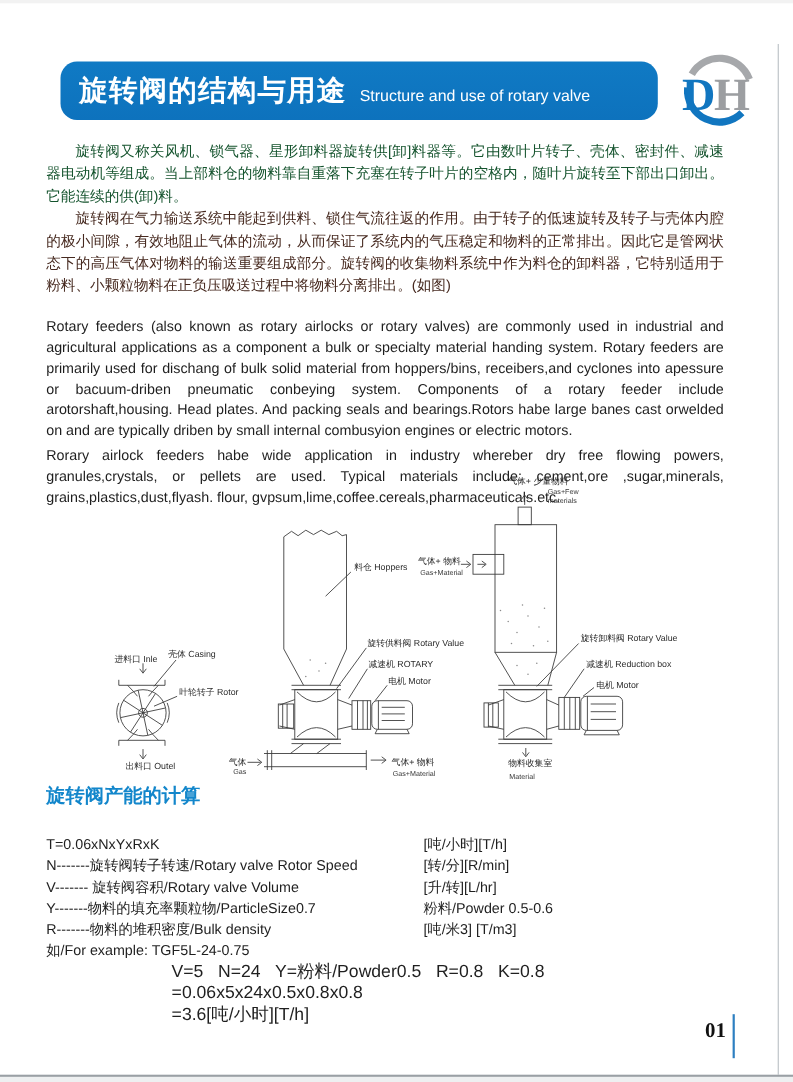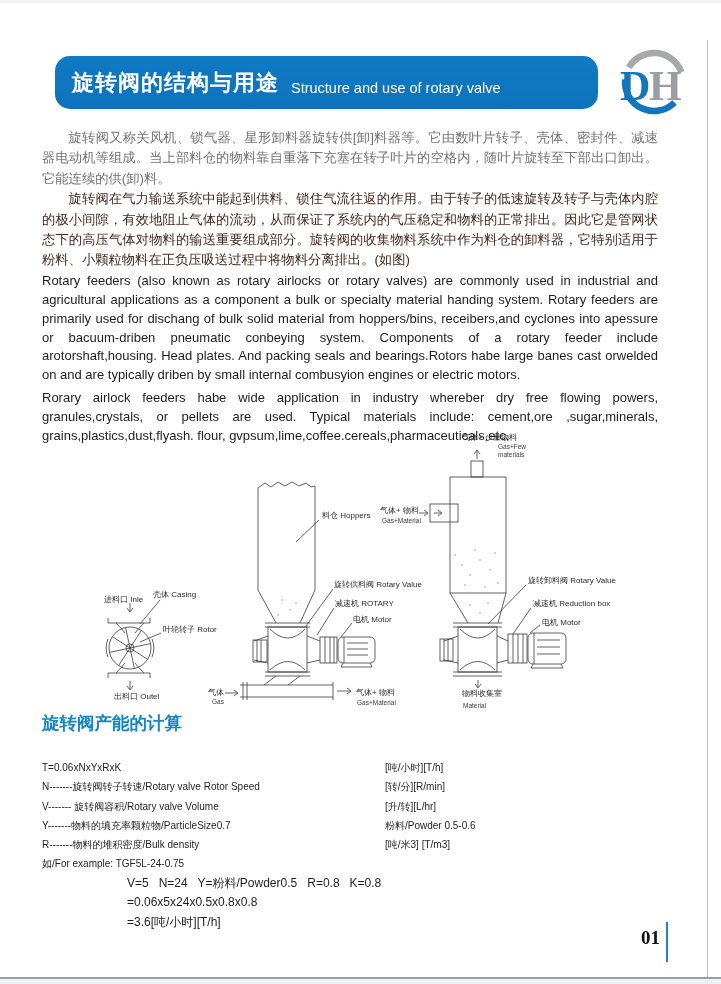--- a/index.html
+++ b/index.html
@@ -8,44 +8,44 @@
   .page { position:relative; width:721px; height:984px; background:#fff; }
 
   .edge-right { position:absolute; left:707px; top:40px; width:1px; height:937px; background:#b9bfc4; }
   .edge-bottom { position:absolute; left:0; top:977px; width:721px; height:2px; background:#9aa0a5; }
   .edge-bottom-pad { position:absolute; left:0; top:979px; width:721px; height:5px; background:#eef0f1; }
 
   
   .header-band { position:absolute; left:55px; top:56px; width:543px; height:53px;
     background:linear-gradient(180deg,#107ac4 0%,#0d72bd 100%); border-radius:15px;
     display:flex; align-items:center; padding-left:17px; }
-  .title-zh { color:#fff; font-size:22px; font-weight:bold; letter-spacing:1px;font-family:Liberation Serif, serif; }
+  .title-zh { color:#fff; font-size:26px; font-weight:bold; letter-spacing:1px;font-family:Liberation Serif, serif; }
   .title-en { color:#fff; font-size:14.5px; margin-left:12px; margin-top:10px; }
 
   .logo { position:absolute; left:604px; top:44px; }
 
   
   .intro { position:absolute; left:42px; top:128px; width:616px; }
-  .zh-p { font-size:13.3px; line-height:20.4px; color:#737373; text-align:justify; text-indent:2em; }
+  .zh-p { font-size:13.3px; line-height:20.4px; color:#14532d; text-align:justify; text-indent:2em; }
   .zh-p2 { color:#46291f; }
-  .en-p { font-size:13px; line-height:18.9px; color:#1e1e1e; text-align:justify; margin-top:1px; }
+  .en-p { font-size:13px; line-height:18.9px; color:#1e1e1e; text-align:justify; margin-top:17px; }
   .en-p2 { margin-top:4px; }
 
   
   .diagrams { position:absolute; left:50px; top:425px; }
   .diagrams text { fill:#2b2b2b; font-size:8px; font-family:"Liberation Sans","DejaVu Sans",sans-serif; }
   .diagrams text.sm { font-size:6.5px; fill:#3a3a3a; }
 
   
   .calc { position:absolute; left:42px; top:711px; width:620px; }
   .calc-title { color:#1286cb; font-size:17.5px; font-weight:bold; margin-bottom:23px; }
-  .frow { display:flex; font-size:10px; color:#1f1f1f; line-height:19.3px; }
+  .frow { display:flex; font-size:13px; color:#1f1f1f; line-height:19.3px; }
   .fl { width:343px; white-space:pre-wrap; }
   .fr { flex:1; white-space:pre-wrap; }
-  .ex-line { font-size:12px; color:#1f1f1f; line-height:19.6px; margin-left:85px; white-space:pre-wrap; }
+  .ex-line { font-size:16px; color:#1f1f1f; line-height:19.6px; margin-left:114px; white-space:pre-wrap; }
 
   .page-num { position:absolute; left:641px; top:927px; font-family:"Liberation Serif","DejaVu Serif",serif;
               font-weight:bold; font-size:19px; color:#111; }
   .page-num-bar { position:absolute; left:666px; top:922px; width:2px; height:40px; background:#2d7fc1; }
   .top-strip { position:absolute; left:0; top:0; width:721px; height:3px; background:#f2f2f2; }
 </style>
 </head>
 <body>
 
 <div class="page">

